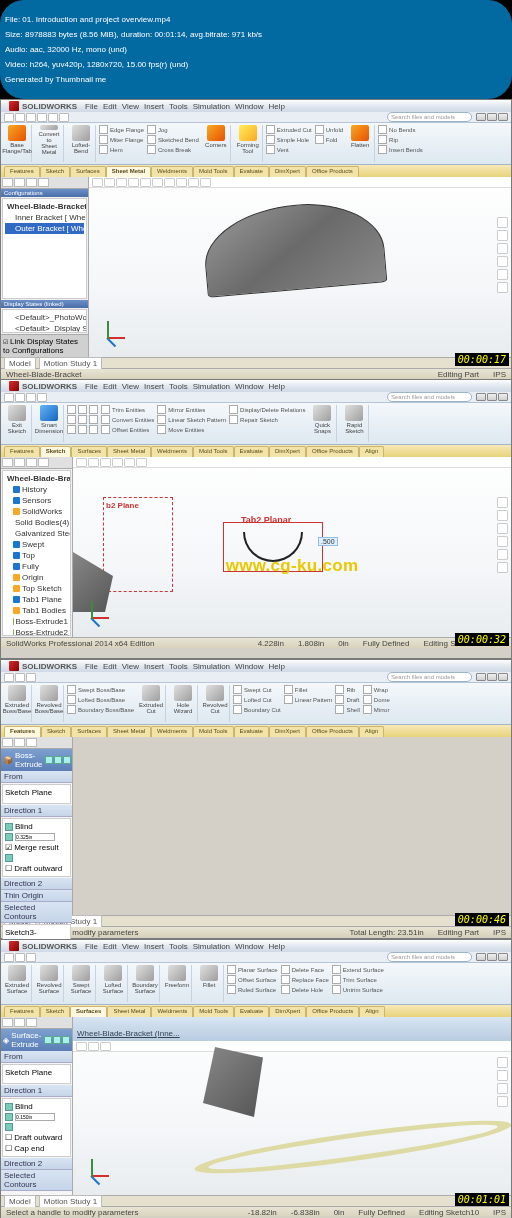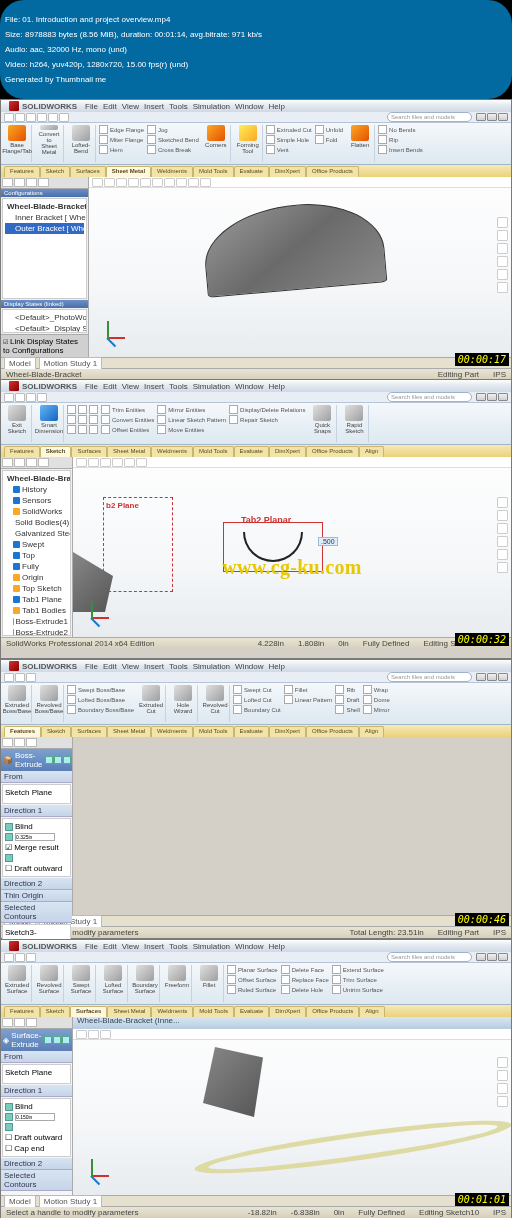--- a/index.html
+++ b/index.html
@@ -53,21 +53,21 @@
 .triad::before{content:'';position:absolute;left:0;bottom:0;width:18px;height:2px;background:#d32f2f;}
 .triad::after{content:'';position:absolute;left:0;bottom:0;width:2px;height:18px;background:#388e3c;}
 .triad .z{position:absolute;left:0;bottom:0;width:12px;height:2px;background:#1976d2;transform:rotate(45deg);transform-origin:left;}
 .side-icons{position:absolute;right:2px;top:40px;width:12px;display:flex;flex-direction:column;gap:2px;}
 .side-icons span{width:11px;height:11px;background:#fff;border:1px solid #ccc;border-radius:1px;}
 .model-btabs{height:11px;background:#e6e0cf;border-top:1px solid #aaa;display:flex;align-items:center;padding:0 3px;gap:3px;font-size:6px;color:#555;}
 .model-btabs .mb-tab{padding:1px 4px;background:#fff;border:1px solid #bbb;border-bottom:none;}
 .status-bar{height:11px;background:linear-gradient(180deg,#e8e4d4,#d8d2bc);border-top:1px solid #aaa;display:flex;align-items:center;padding:0 5px;font-size:6px;color:#444;gap:6px;}
 .status-bar .s-right{margin-left:auto;display:flex;gap:14px;}
 .timecode{position:absolute;right:2px;bottom:12px;background:#000;color:#ff0;font-family:monospace;font-size:10px;padding:1px 3px;font-style:italic;}
-.watermark{position:absolute;left:50%;top:55%;transform:translateX(-50%);font-size:20px;font-weight:bold;color:#e8c800;font-family:Liberation Serif, serif;letter-spacing:0.3px;}
+.watermark{position:absolute;left:50%;top:55%;transform:translateX(-50%);font-size:17px;font-weight:bold;color:#e8c800;font-family:Liberation Sans, sans-serif;letter-spacing:0.3px;}
 .part-shape{position:absolute;}
 .bracket-shape{width:180px;height:85px;border-radius:80% 70% 5% 5%/95% 90% 5% 5%;background:linear-gradient(145deg,#9a9a9a,#6a6a6a,#888);border:1px solid #333;transform:rotate(-5deg);}
 .prop-panel{width:72px;background:#f5f5f5;border-right:1px solid #aaa;font-size:6px;}
 .prop-header{background:linear-gradient(180deg,#7da0d0,#5a7eb5);color:#fff;padding:2px;display:flex;align-items:center;gap:2px;}
 .prop-header .ph-btns{margin-left:auto;display:flex;gap:1px;}
 .prop-header .ph-btns span{width:8px;height:8px;background:#aee;border:1px solid #5a8;border-radius:1px;}
 .prop-sec{background:linear-gradient(180deg,#d8e4f2,#c5d5e8);padding:1px 3px;color:#335;border-bottom:1px solid #aac;}
 .prop-body{background:#fff;border:1px solid #ccc;margin:1px;padding:2px;min-height:20px;}
 .prop-field{display:flex;align-items:center;gap:2px;padding:1px 0;}
 .prop-field input{width:40px;height:8px;font-size:5px;border:1px solid #aaa;}
@@ -899,21 +899,21 @@
         <div class="prop-field">
             <span class="pf-ico"></span>
           </div>
         <div class="prop-field">☐ <span>Draft outward</span></div>
         <div class="prop-field">☐ <span>Cap end</span></div>
       </div>
       <div class="prop-sec">Direction 2</div>
       <div class="prop-sec">Selected Contours</div>
     </div>
     <div class="viewport">
-      <div style="height:12px;background:linear-gradient(180deg,#d8e5f2,#b8cce0);display:flex;align-items:flex-end;padding:4px 4px;font-size:7px;color:#345;">
+      <div style="height:12px;background:linear-gradient(180deg,#d8e5f2,#b8cce0);display:flex;align-items:flex-start;padding:12px 4px;font-size:7px;color:#345;text-decoration:underline;">
           <span>Wheel-Blade-Bracket  (Inne...</span>
         </div>
       <div class="view-toolbar">
           <span class="vt-btn"></span>
           <span class="vt-btn"></span>
           <span class="vt-btn"></span>
         </div>
       <div style="position:absolute;left:120px;top:90px;width:320px;height:80px;border:14px solid rgba(220,215,155,0.9);border-radius:50%/50%;transform:rotate(-8deg) scaleY(0.35);"></div>
       <div style="position:absolute;left:130px;top:30px;width:60px;height:70px;background:linear-gradient(135deg,#888,#555);clip-path:polygon(20% 0,100% 15%,85% 100%,0 80%);"></div>
       <div class="side-icons">

